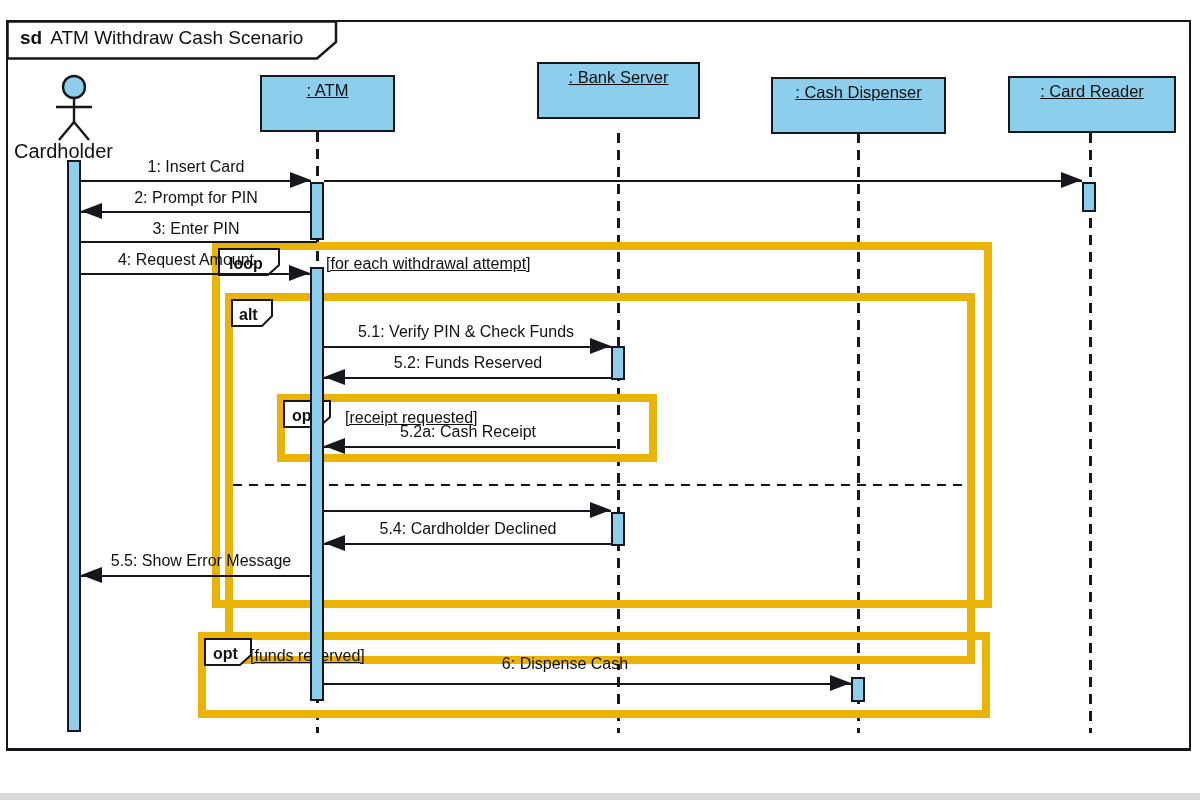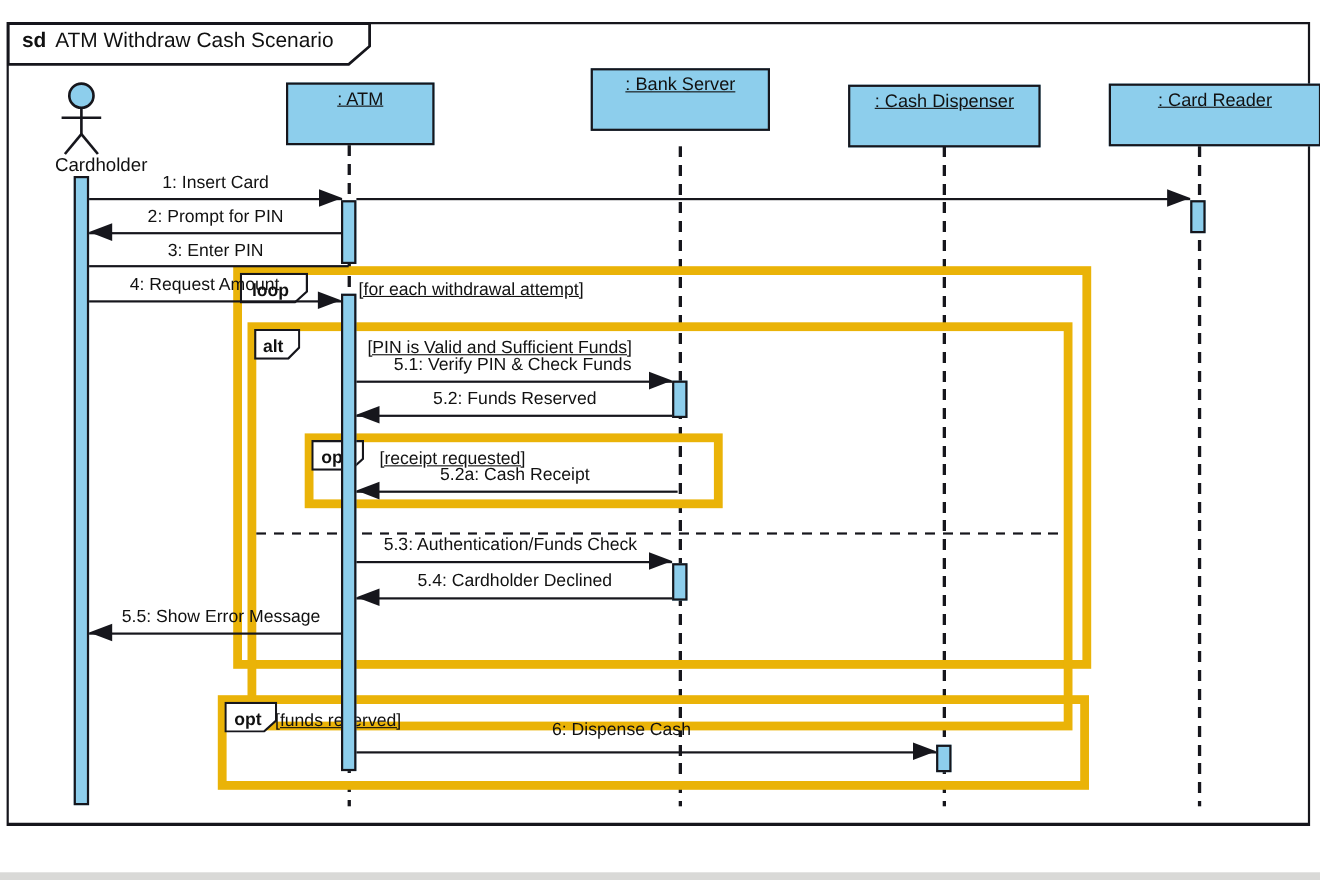--- a/index.html
+++ b/index.html
@@ -27,21 +27,21 @@
   .pentagon text{font-family:"Liberation Sans","DejaVu Sans",sans-serif;font-size:16px;font-weight:bold;fill:#111;}
   .guard{position:absolute;font-size:16px;white-space:nowrap;text-decoration:underline;}
   .separator{position:absolute;height:2.2px;left:0;width:100%;
              background:repeating-linear-gradient(90deg,#16161c 0 9px,transparent 9px 16px);}
   
   .ln{position:absolute;height:0;border-top:2.2px solid #16161c;}
   .ah{width:0;height:0;position:absolute;}
   .ah.r{border-top:8px solid transparent;border-bottom:8px solid transparent;border-left:21px solid #16161c;}
   .ah.l{border-top:8px solid transparent;border-bottom:8px solid transparent;border-right:21px solid #16161c;}
   .msg-label{position:absolute;font-size:16px;white-space:nowrap;transform:translateX(-50%);}
-  .actor-label{position:absolute;font-size:17px;text-align:right;}
+  .actor-label{position:absolute;font-size:20px;text-align:left;}
   .bottom-strip{position:absolute;left:0;top:793px;width:1200px;height:7px;background:#d9d9d7;}
 </style>
 </head>
 <body>
 
 <div id="canvas">
 
   <div class="frame"></div>
   <svg class="title-wrap" width="336" height="42" viewBox="0 0 336 42">
     <polygon points="1.5,1.5 330,1.5 330,22 311,38.5 1.5,38.5" fill="#ffffff" stroke="#16161c" stroke-width="2.5"></polygon>
@@ -55,41 +55,40 @@
     <line x1="28" y1="30" x2="28" y2="54" stroke="#16161c" stroke-width="2.4"></line>
     <line x1="10" y1="39" x2="46" y2="39" stroke="#16161c" stroke-width="2.4"></line>
     <line x1="28" y1="54" x2="13" y2="72" stroke="#16161c" stroke-width="2.4"></line>
     <line x1="28" y1="54" x2="43" y2="72" stroke="#16161c" stroke-width="2.4"></line>
   </svg>
   <div class="actor-label" style="left:14px;top:140px;width:120px">Cardholder</div>
 
   <div class="headbox" style="left:260px;top:75px;width:135px">: ATM</div>
   <div class="headbox" style="left:537px;top:62px;width:163px">: Bank Server</div>
   <div class="headbox" style="left:771px;top:77px;width:175px">: Cash Dispenser</div>
-  <div class="headbox" style="left:1008px;top:76px;width:193px">: Card Reader</div>
+  <div class="headbox" style="left:1008px;top:76px;width:168px">: Card Reader</div>
 
   <div class="lifeline" style="left:316px;top:132px;height:601px"></div>
   <div class="lifeline" style="left:617px;top:133px;height:600px"></div>
   <div class="lifeline" style="left:857px;top:133px;height:600px"></div>
   <div class="lifeline" style="left:1089px;top:133px;height:600px"></div>
 
   <div class="fragment" style="left:212px;top:242px;width:780px;height:366px">
     <svg class="pentagon" width="62" height="28">
       <polygon points="1,1 61,1 61,17 50,27 1,27" fill="#ffffff" stroke="#16161c" stroke-width="2"></polygon>
       <text x="11" y="21">loop</text>
     </svg>
     <div class="guard" style="left:106px;top:5px">[for each withdrawal attempt]</div>
   </div>
 
   <div class="fragment" style="left:225px;top:293px;width:750px;height:371px">
     <svg class="pentagon" width="42" height="28">
       <polygon points="1,1 41,1 41,17 31,27 1,27" fill="#ffffff" stroke="#16161c" stroke-width="2"></polygon>
       <text x="8" y="21">alt</text>
     </svg>
-    <div class="guard" style="left:101px;top:7px">[PIN is Valid and Sufficient Funds]</div>
     <div class="separator" style="top:183px"></div>
   </div>
 
   <div class="fragment" style="left:277px;top:394px;width:380px;height:68px">
     <svg class="pentagon" width="48" height="28">
       <polygon points="1,1 47,1 47,17 36,27 1,27" fill="#ffffff" stroke="#16161c" stroke-width="2"></polygon>
       <text x="9" y="21">opt</text>
     </svg>
     <div class="guard" style="left:60px;top:7px">[receipt requested]</div>
   </div>
@@ -134,21 +133,20 @@
   <div class="ln" style="left:324px;top:377px;width:287px"></div>
   <div class="ah l" style="left:324px;top:369px"></div>
   <div class="msg-label" style="left:468px;top:354px">5.2: Funds Reserved</div>
 
   <div class="ln" style="left:324px;top:446px;width:292px"></div>
   <div class="ah l" style="left:324px;top:438px"></div>
   <div class="msg-label" style="left:468px;top:423px">5.2a: Cash Receipt</div>
 
   <div class="ln" style="left:324px;top:510px;width:287px"></div>
   <div class="ah r" style="left:590px;top:502px"></div>
-  <div class="msg-label" style="left:464px;top:487px">5.3: Authentication/Funds Check</div>
 
   <div class="ln" style="left:324px;top:543px;width:287px"></div>
   <div class="ah l" style="left:324px;top:535px"></div>
   <div class="msg-label" style="left:468px;top:520px">5.4: Cardholder Declined</div>
 
   <div class="ln" style="left:81px;top:575px;width:229px"></div>
   <div class="ah l" style="left:81px;top:567px"></div>
   <div class="msg-label" style="left:201px;top:552px">5.5: Show Error Message</div>
 
   <div class="ln" style="left:324px;top:683px;width:527px"></div>

